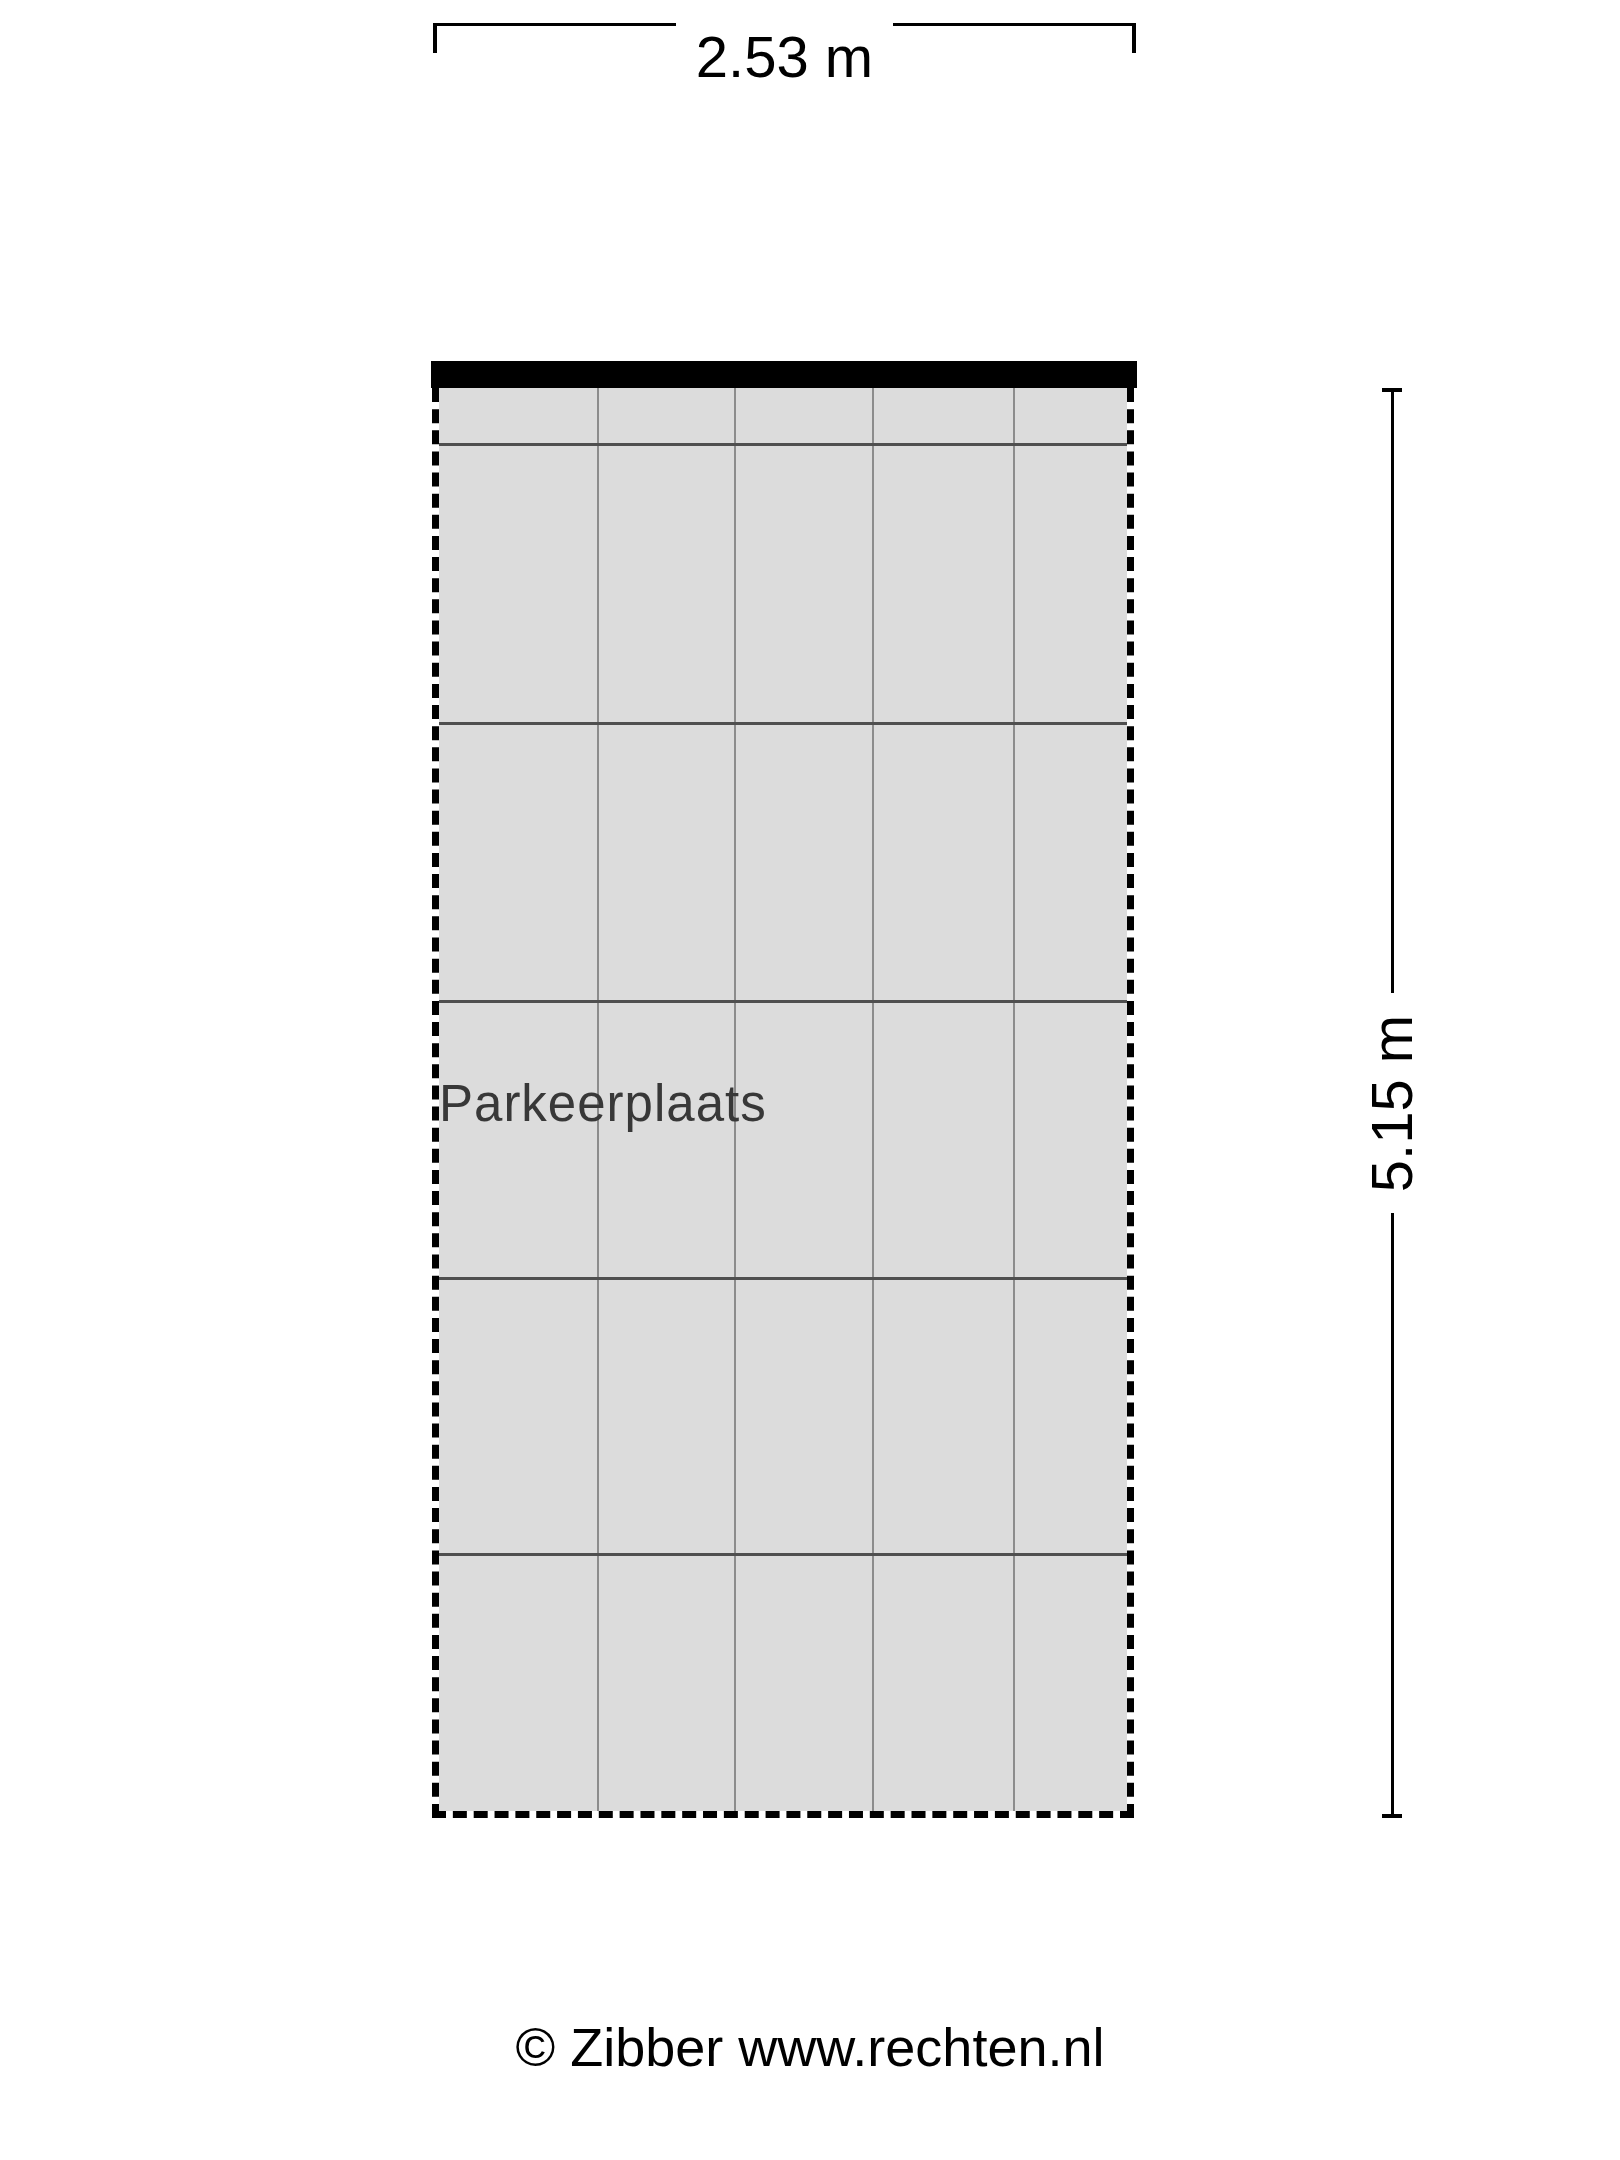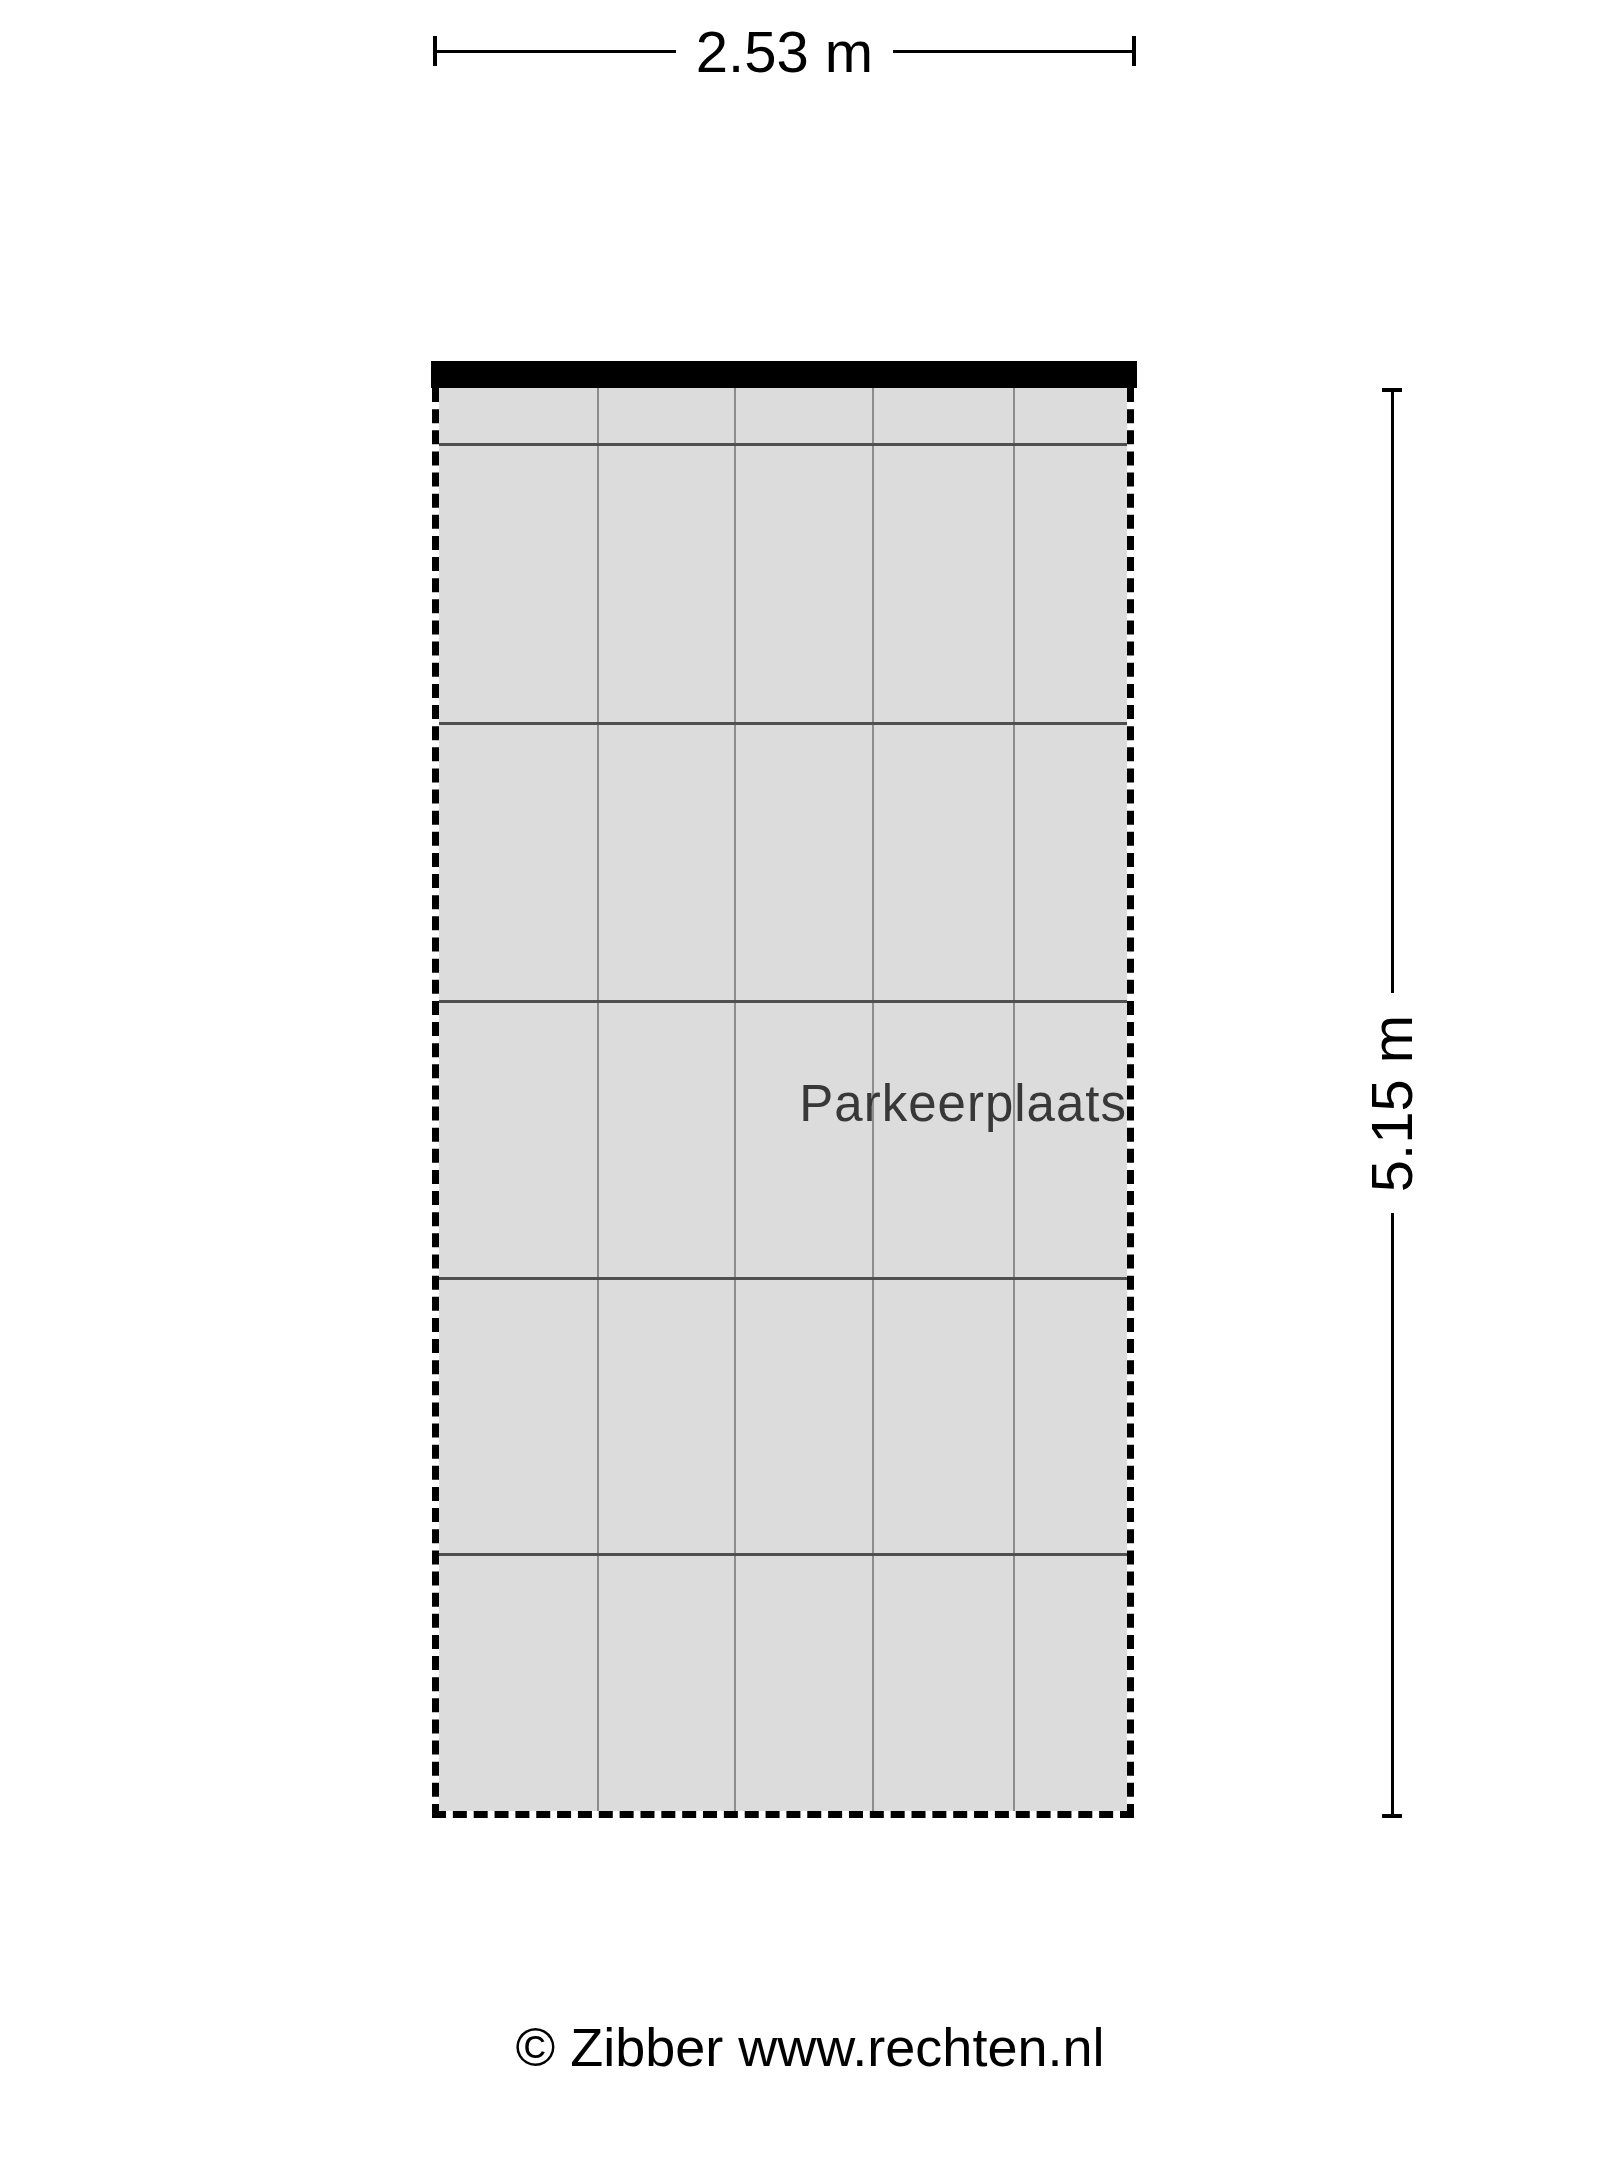--- a/index.html
+++ b/index.html
@@ -17,21 +17,21 @@
   }
 
   
   .dim-h {
     position: absolute;
     left: 433px;
     top: 23px;
     width: 703px;
     height: 56px;
     display: flex;
-    align-items: center;
+    align-items: flex-start;
   }
   .dim-h .tick-v {
     width: 4px;
     height: 30px;
     background: var(--dim-color, #000);
     flex: 0 0 auto;
   }
   .dim-h .seg {
     flex: 1 1 auto;
     height: 3px;
@@ -127,21 +127,21 @@
     left: 0;
     right: 0;
     height: 3px;
     background: var(--grid-h-color, #4f4f4f);
   }
   .room-label {
     position: absolute;
     left: 0;
     top: 686px;
     width: 100%;
-    text-align: right;
+    text-align: left;
     font-size: 51px;
     letter-spacing: 1px;
     color: var(--room-label-color, #383838);
   }
 
   
   .footer {
     position: absolute;
     left: 0;
     top: 2014px;

